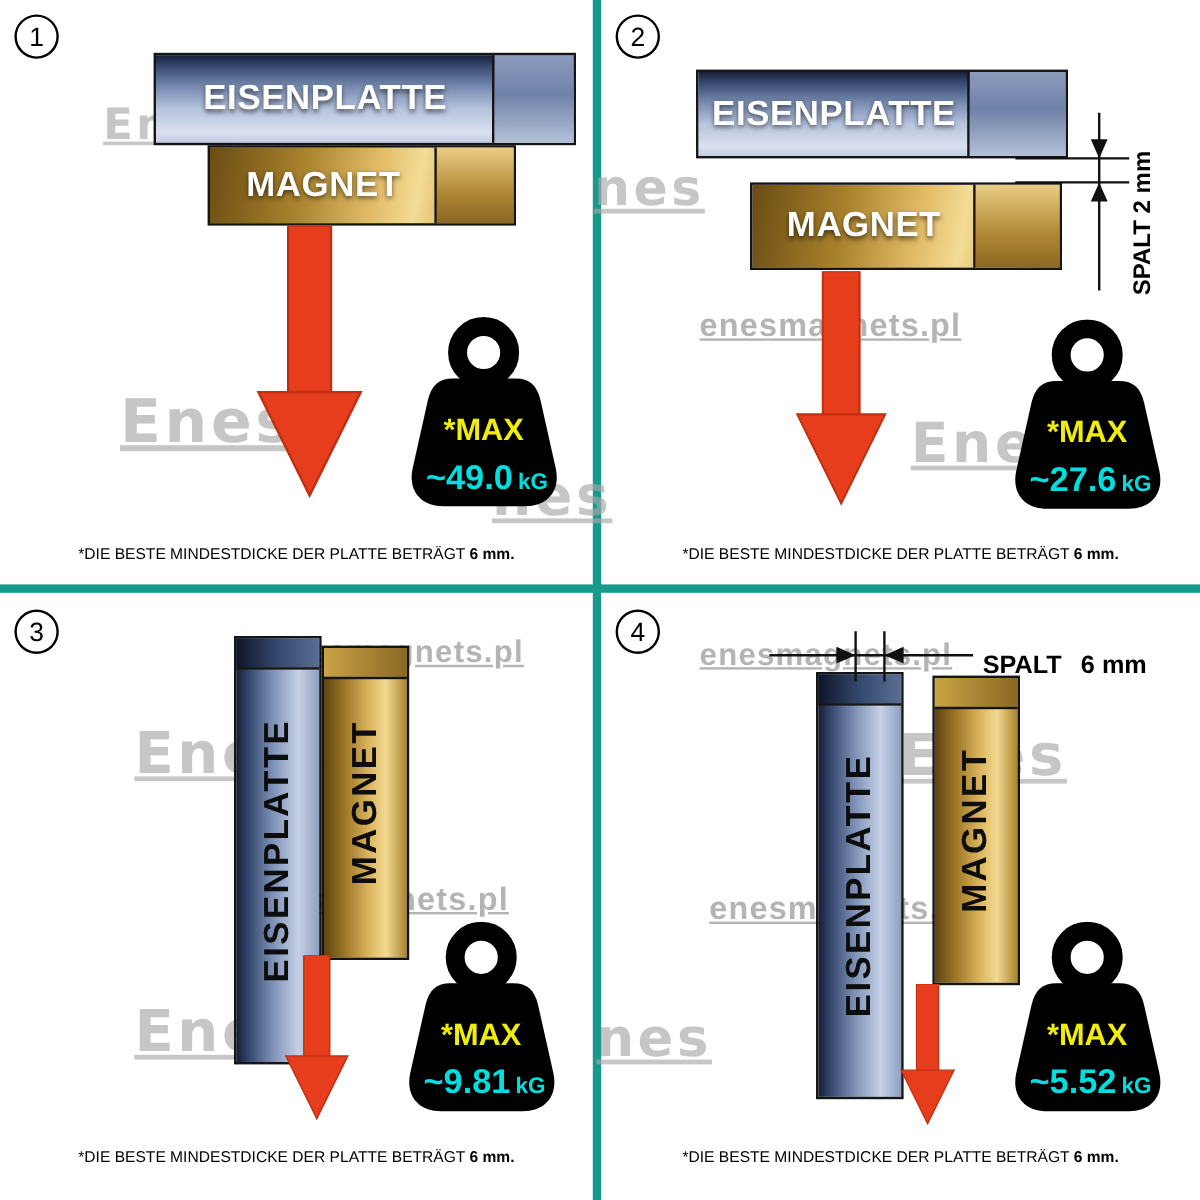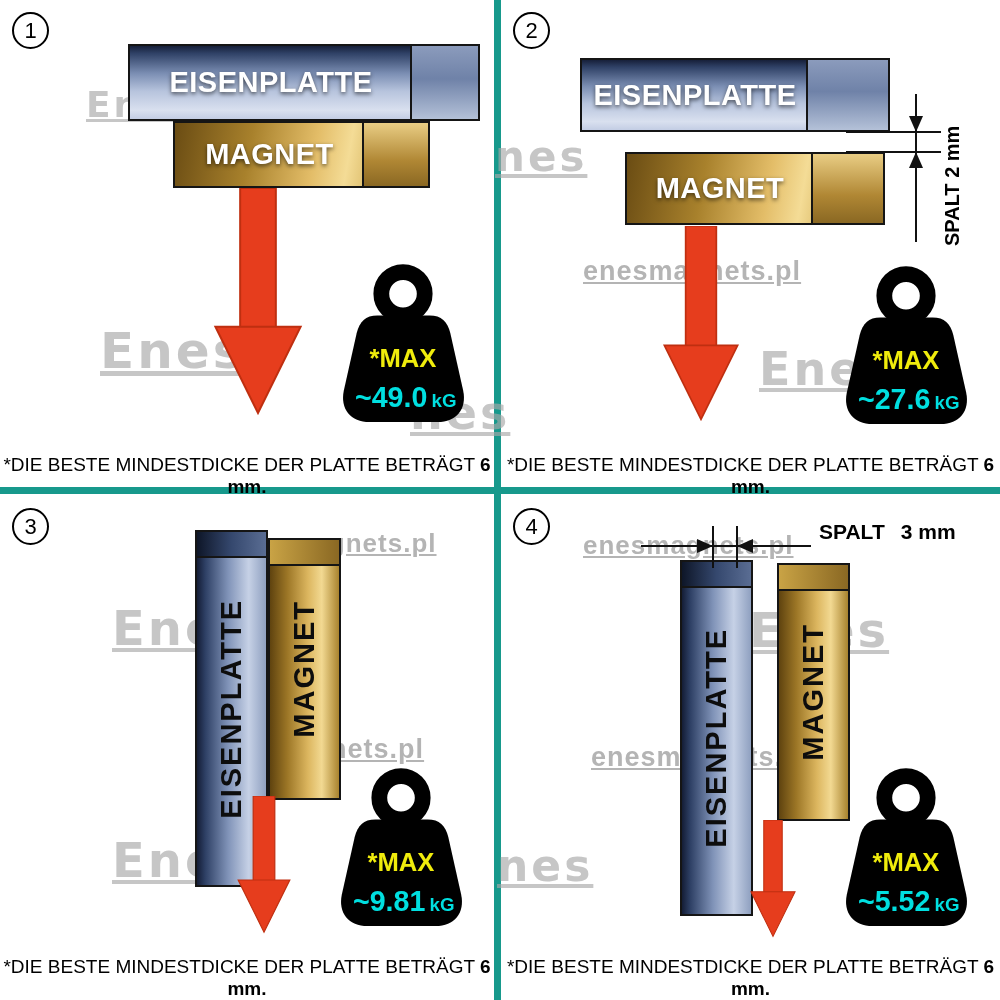--- a/index.html
+++ b/index.html
@@ -29,30 +29,30 @@
   .magnet-cap{background:linear-gradient(180deg,#e9cd84 0%,#b08734 60%,#8a6823 100%);}
   .capRight{position:absolute;top:0;bottom:0;right:0;border-left:2px solid #151515;}
 
   .plate-v{background:linear-gradient(90deg,#141d36 0%,#2e4065 12%,#8093b8 45%,#c6d1e6 75%,#8fa0c0 100%);}
   .magnet-v{background:linear-gradient(90deg,#5f430f 0%,#9c7626 25%,#dcb65f 55%,#f2d992 75%,#a9832e 100%);}
   .capTop{position:absolute;left:0;top:0;right:0;height:24px;border-bottom:2px solid #151515;}
   .plate-capv{background:linear-gradient(90deg,#0e1628,#35486e 50%,#5a6d93);}
   .magnet-capv{background:linear-gradient(90deg,#c9a345,#8a6823);}
 
   .arrow,.kb,.dim{position:absolute;z-index:4;}
-  .note{position:absolute;left:0;right:0;text-align:center;font-size:19px;color:#000;z-index:5;}
+  .note{position:absolute;left:0;right:0;text-align:center;font-size:13px;color:#000;z-index:5;}
   .note b{font-weight:700;}
 
   .wm{position:absolute;pointer-events:none;z-index:2;font-weight:700;text-decoration:underline;}
   .wm-site{color:#9b9b9b;opacity:.75;letter-spacing:1px;font-weight:700;}
   .wm-logo{color:#a8a8a8;opacity:.65;letter-spacing:3px;font-family:"DejaVu Sans",sans-serif;}
 
   .gapV{position:absolute;writing-mode:vertical-rl;transform:rotate(180deg);
         font-weight:700;font-size:20px;color:#000;display:flex;align-items:center;z-index:5;}
-  .gapH{position:absolute;font-weight:700;font-size:21px;color:#000;display:flex;gap:16px;z-index:5;white-space:nowrap;}
+  .gapH{position:absolute;font-weight:700;font-size:21px;color:#000;display:flex;gap:16px;z-index:5;white-space:nowrap;margin-top:23px;}
 </style>
 </head>
 <body>
 
 <div id="stage">
 
   <section class="quad" id="q1">
     <div class="num">1</div>
 
     <span class="wm wm-logo" style="left:86px;top:84px;font-size:36px">Enes</span>
@@ -180,21 +180,21 @@
 
     <svg class="dim" style="left:140px;top:30px" width="170" height="46" viewBox="0 0 170 46">
       <line x1="72" y1="2" x2="72" y2="44" stroke="#111" stroke-width="2"></line>
       <line x1="96" y1="2" x2="96" y2="44" stroke="#111" stroke-width="2"></line>
       <line x1="0" y1="22" x2="170" y2="22" stroke="#111" stroke-width="2"></line>
       <polygon points="72,22 56,15 56,29" fill="#111"></polygon>
       <polygon points="96,22 112,15 112,29" fill="#111"></polygon>
     </svg>
     <div class="gapH" style="left:318px;top:26px">
       <span>SPALT</span>
-      <span>3 mm</span>
+      <span>6 mm</span>
     </div>
 
     <div class="bar plate-v" style="left:139px;top:66px;width:73px;height:356px">
       <div class="capTop plate-capv"></div>
       <span class="lblV">EISENPLATTE</span>
     </div>
 
     <div class="bar magnet-v" style="left:236px;top:69px;width:73px;height:258px">
       <div class="capTop magnet-capv"></div>
       <span class="lblV">MAGNET</span>

